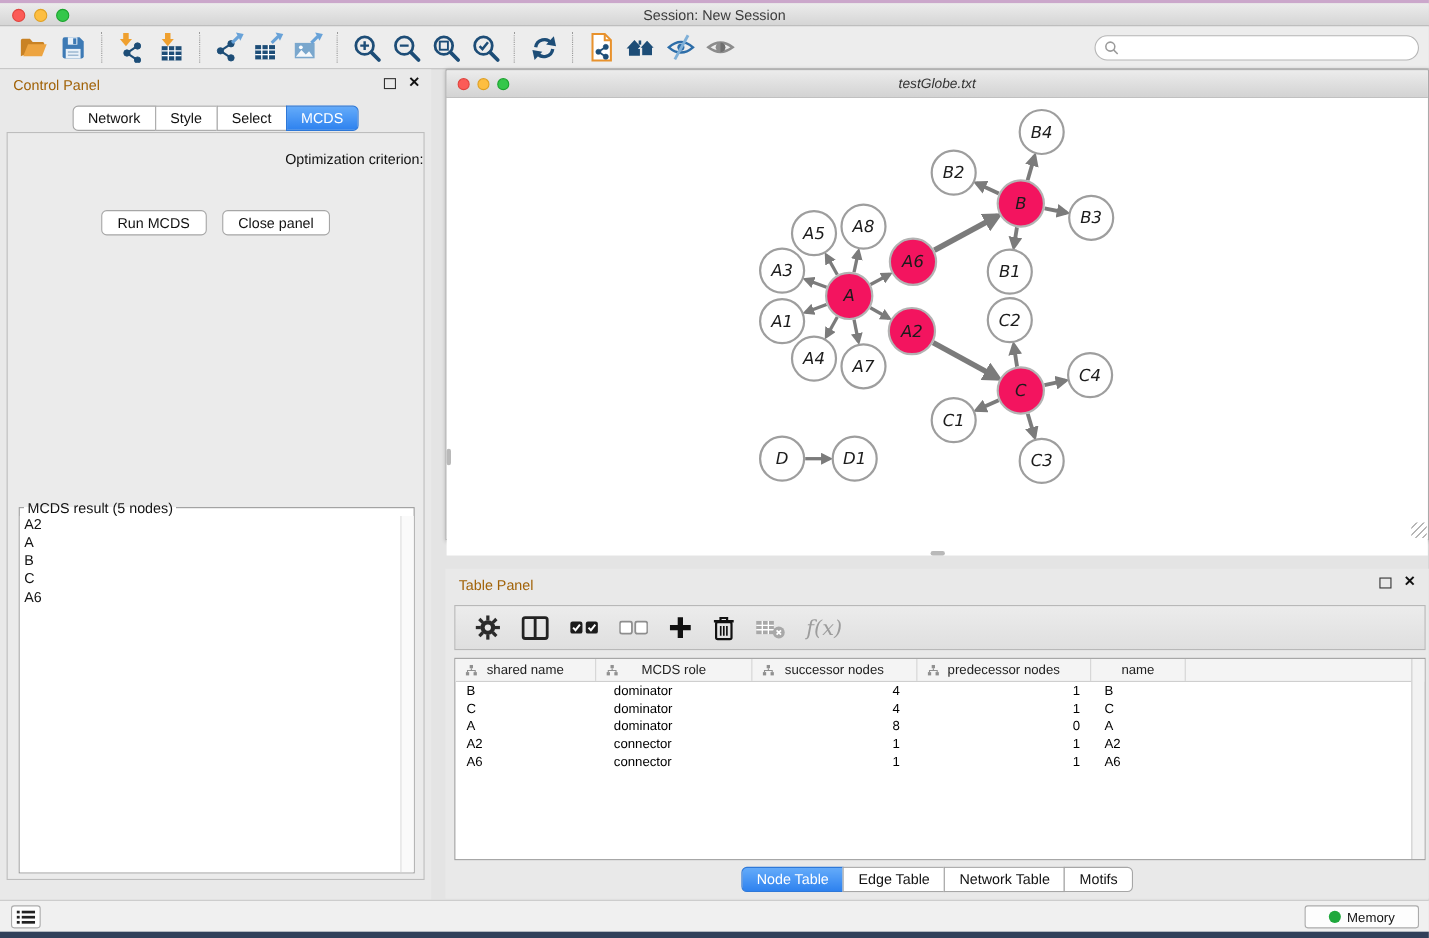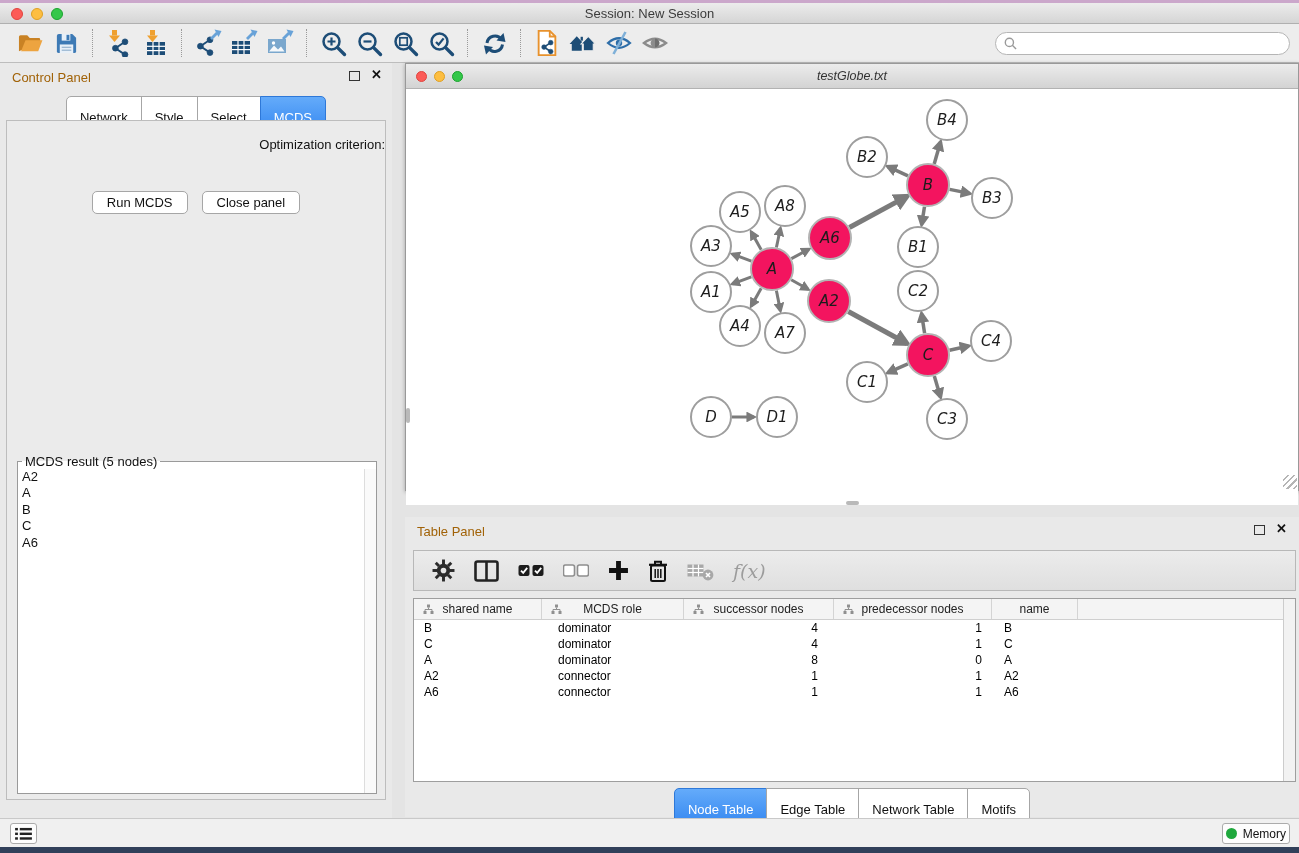--- a/index.html
+++ b/index.html
@@ -36,21 +36,21 @@
 
   
   .panel-header-row { position:absolute; left:0; top:0; width:100%; height:26px; }
   .panel-title { position:absolute; left:12px; top:7px; font-size:13px; color:#a16207; }
   .float-btn { position:absolute; top:8px; width:11px; height:10px; border:1.6px solid #333; background:transparent; cursor:pointer; }
   .close-btn { position:absolute; top:4px; font-size:13px; font-weight:bold; color:#111; cursor:pointer; background:none; border:none; }
 
   
   .control-panel { position:absolute; left:0; top:63px; width:392px; height:755px; background:#e9e9e9; }
   .cp-tabs { position:absolute; left:0; top:33px; width:100%; display:flex; justify-content:center; }
-  .seg-tab { font-size:13px; padding:13px 13px; background:#fff; border:1px solid #a6a6a6;
+  .seg-tab { font-size:13px; padding:3px 13px; background:#fff; border:1px solid #a6a6a6;
     color:#111; margin-left:-1px; cursor:pointer; font-family:"Liberation Sans", sans-serif; }
   .seg-tab:first-child { border-radius:5px 0 0 5px; margin-left:0; }
   .seg-tab:last-child { border-radius:0 5px 5px 0; }
   .seg-tab.active { background:linear-gradient(#64abfa,#2e82ef); border-color:#2e78d8; color:#fff; }
   .cp-content { position:absolute; left:6px; top:57px; width:380px; height:680px;
     background:#ebebeb; border:1px solid #bdbdbd; }
   .opt-label { position:absolute; left:0; right:0; top:16px; text-align:right; font-size:13px; color:#111; }
   .select { position:absolute; left:33px; top:39px; width:316px; height:23px; background:#fff;
     border:1px solid #9b9b9b; border-radius:4px; cursor:pointer; display:flex; align-items:center; }
   .select-value { flex:1; font-size:13px; color:#111; padding-left:8px; white-space:nowrap; overflow:hidden; }
@@ -99,21 +99,21 @@
   .c3 { width:158px; text-align:right; padding-right:10px; }
   .c4 { width:86px; padding-left:12px; }
   .table-scroll { position:absolute; right:0; top:0; bottom:0; width:12px; background:#f2f2f2; border-left:1px solid #ccc; }
   .tp-tabs { position:absolute; left:0; right:0; top:271px; display:flex; justify-content:center; }
 
   
   .statusbar { position:absolute; left:0; top:818px; width:100%; height:29px; background:#f0f0f0; border-top:1px solid #c9c9c9; }
   .list-btn { position:absolute; left:10px; top:4px; width:27px; height:21px; background:#fdfdfd;
     border:1px solid #ababab; border-radius:3px; display:flex; align-items:center; justify-content:center; cursor:pointer; }
   .memory-btn { position:absolute; right:9px; top:4px; height:21px; background:#fdfdfd; border:1px solid #ababab;
-    border-radius:3px; display:flex; align-items:center; gap:6px; padding:0 3px; cursor:pointer; }
+    border-radius:3px; display:flex; align-items:center; gap:6px; padding:0 21px; cursor:pointer; }
   .memory-dot { width:11px; height:11px; border-radius:50%; background:#1fa83d; }
   .memory-label { font-size:12px; color:#111; }
 </style>
 </head>
 <body>
 
 <div class="screen">
   <div class="top-strip"></div>
 
   <div class="titlebar">

